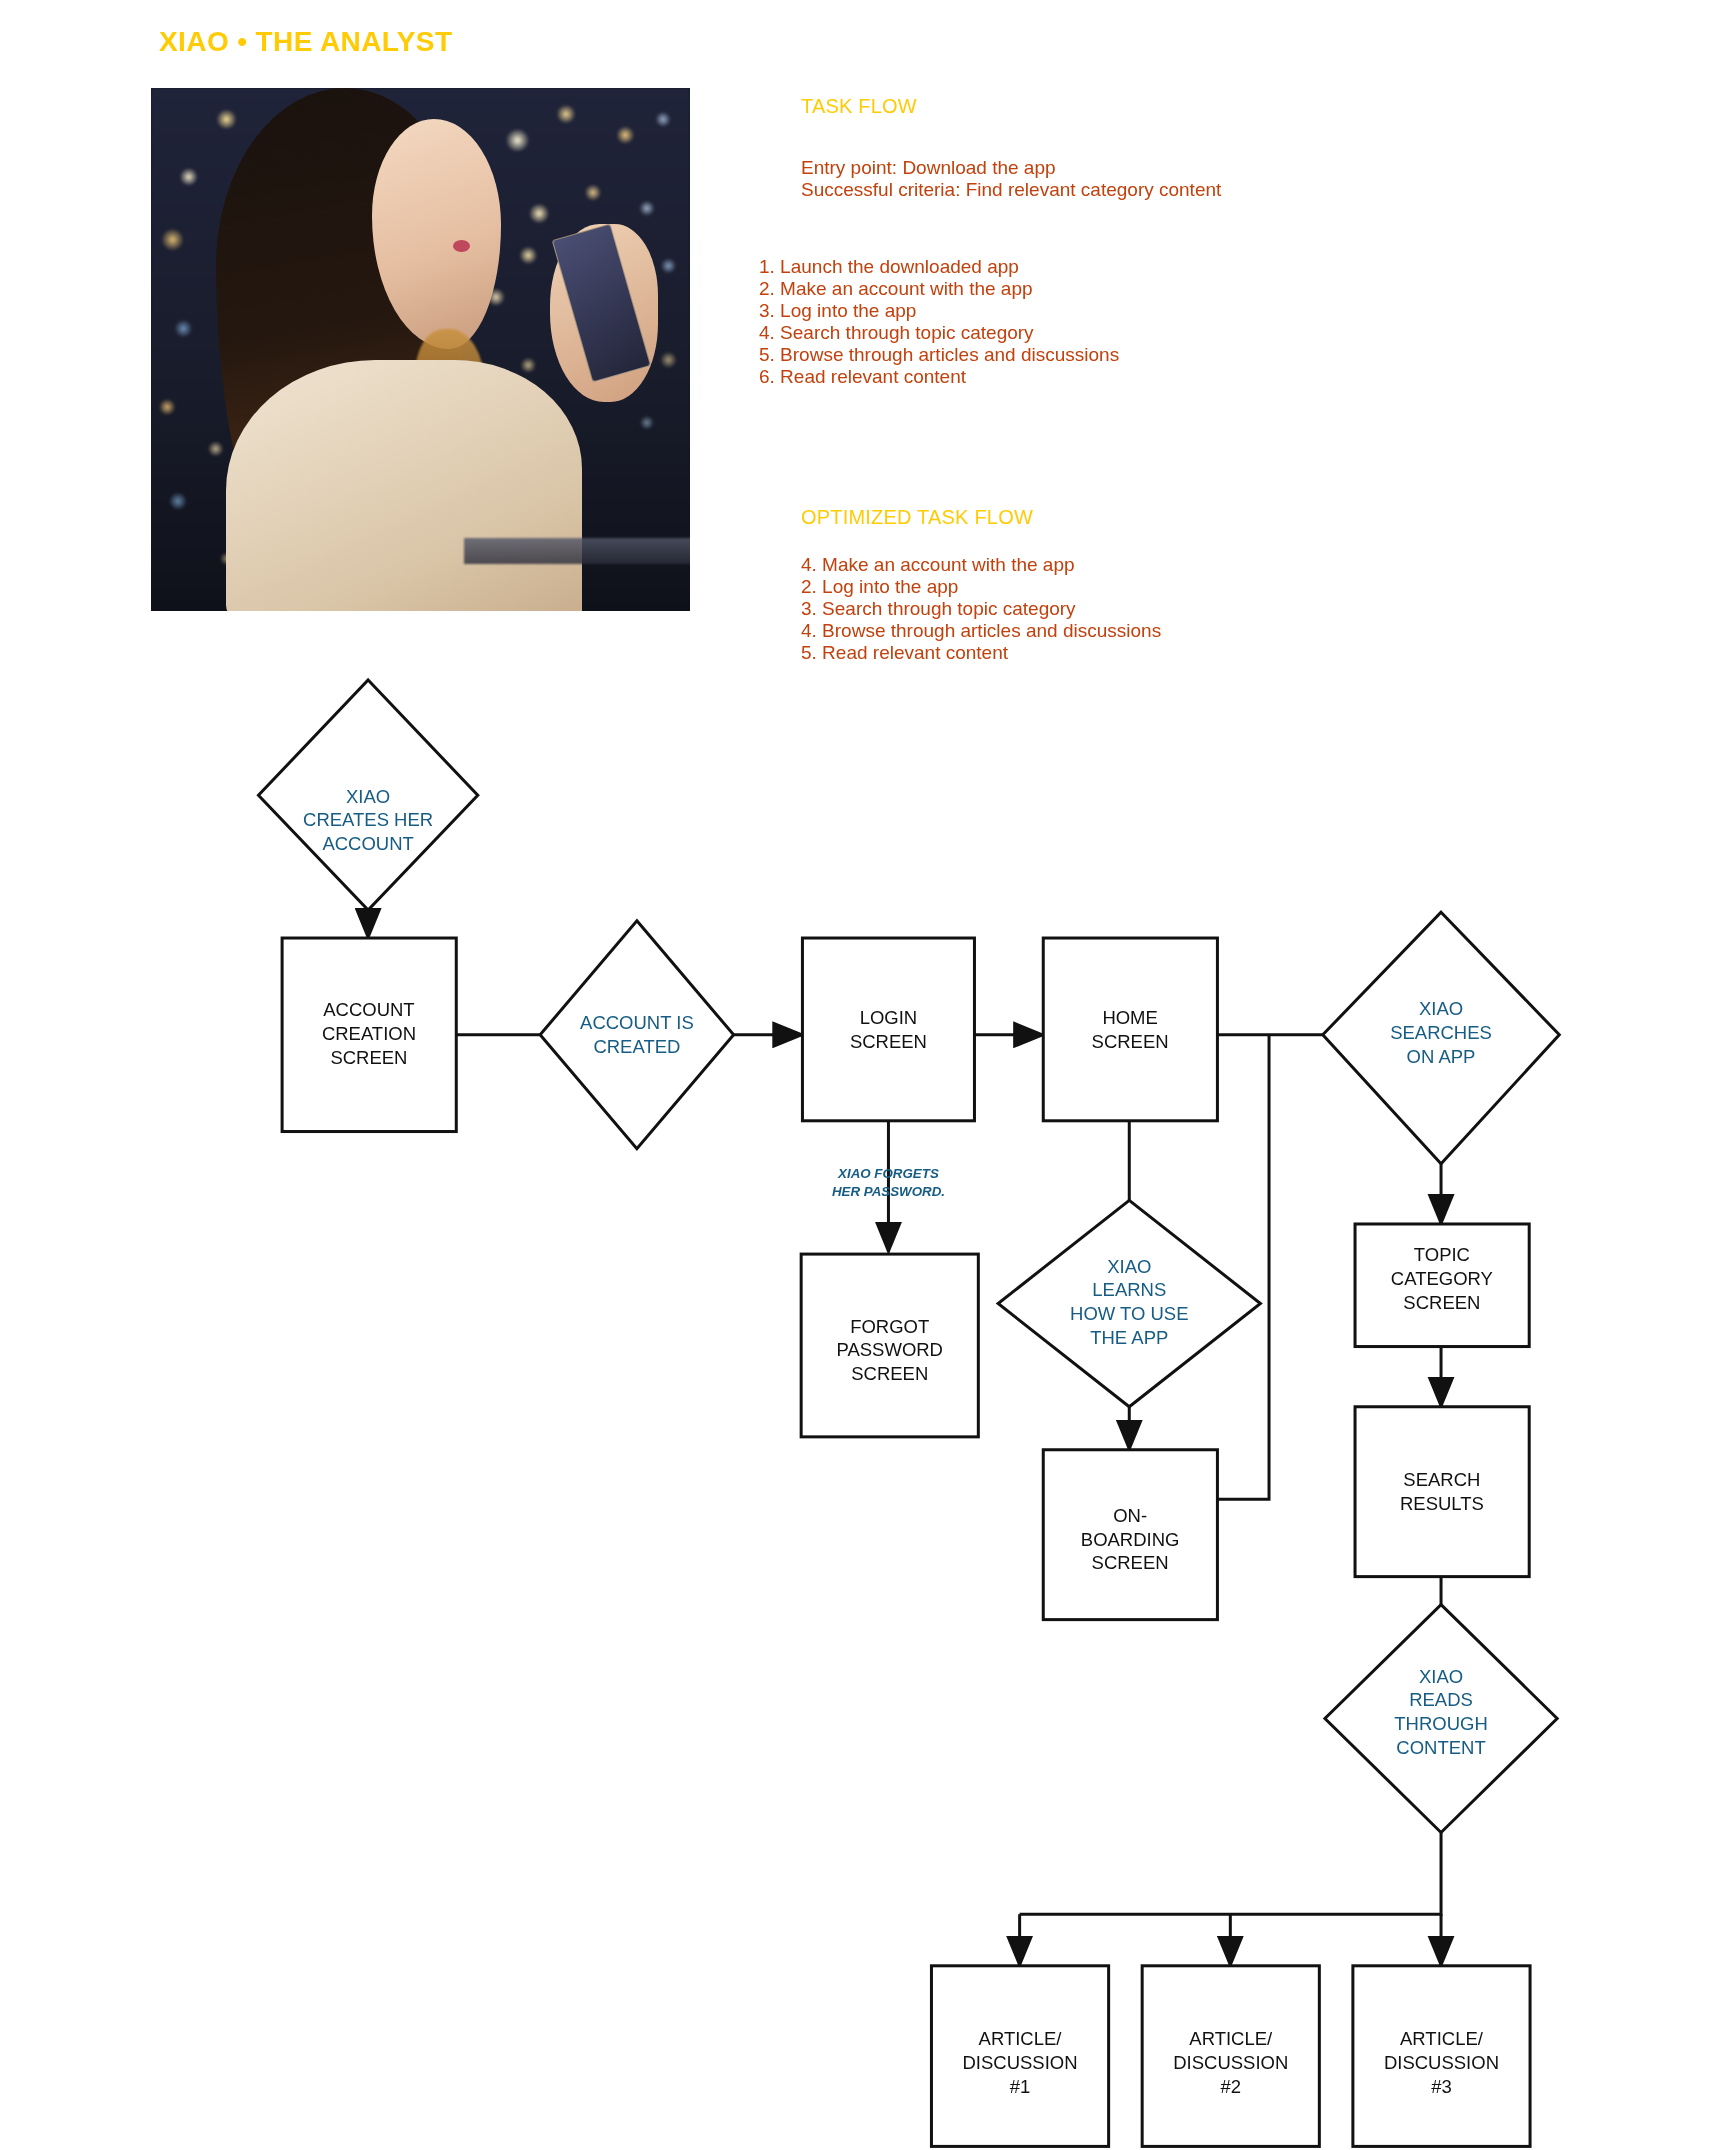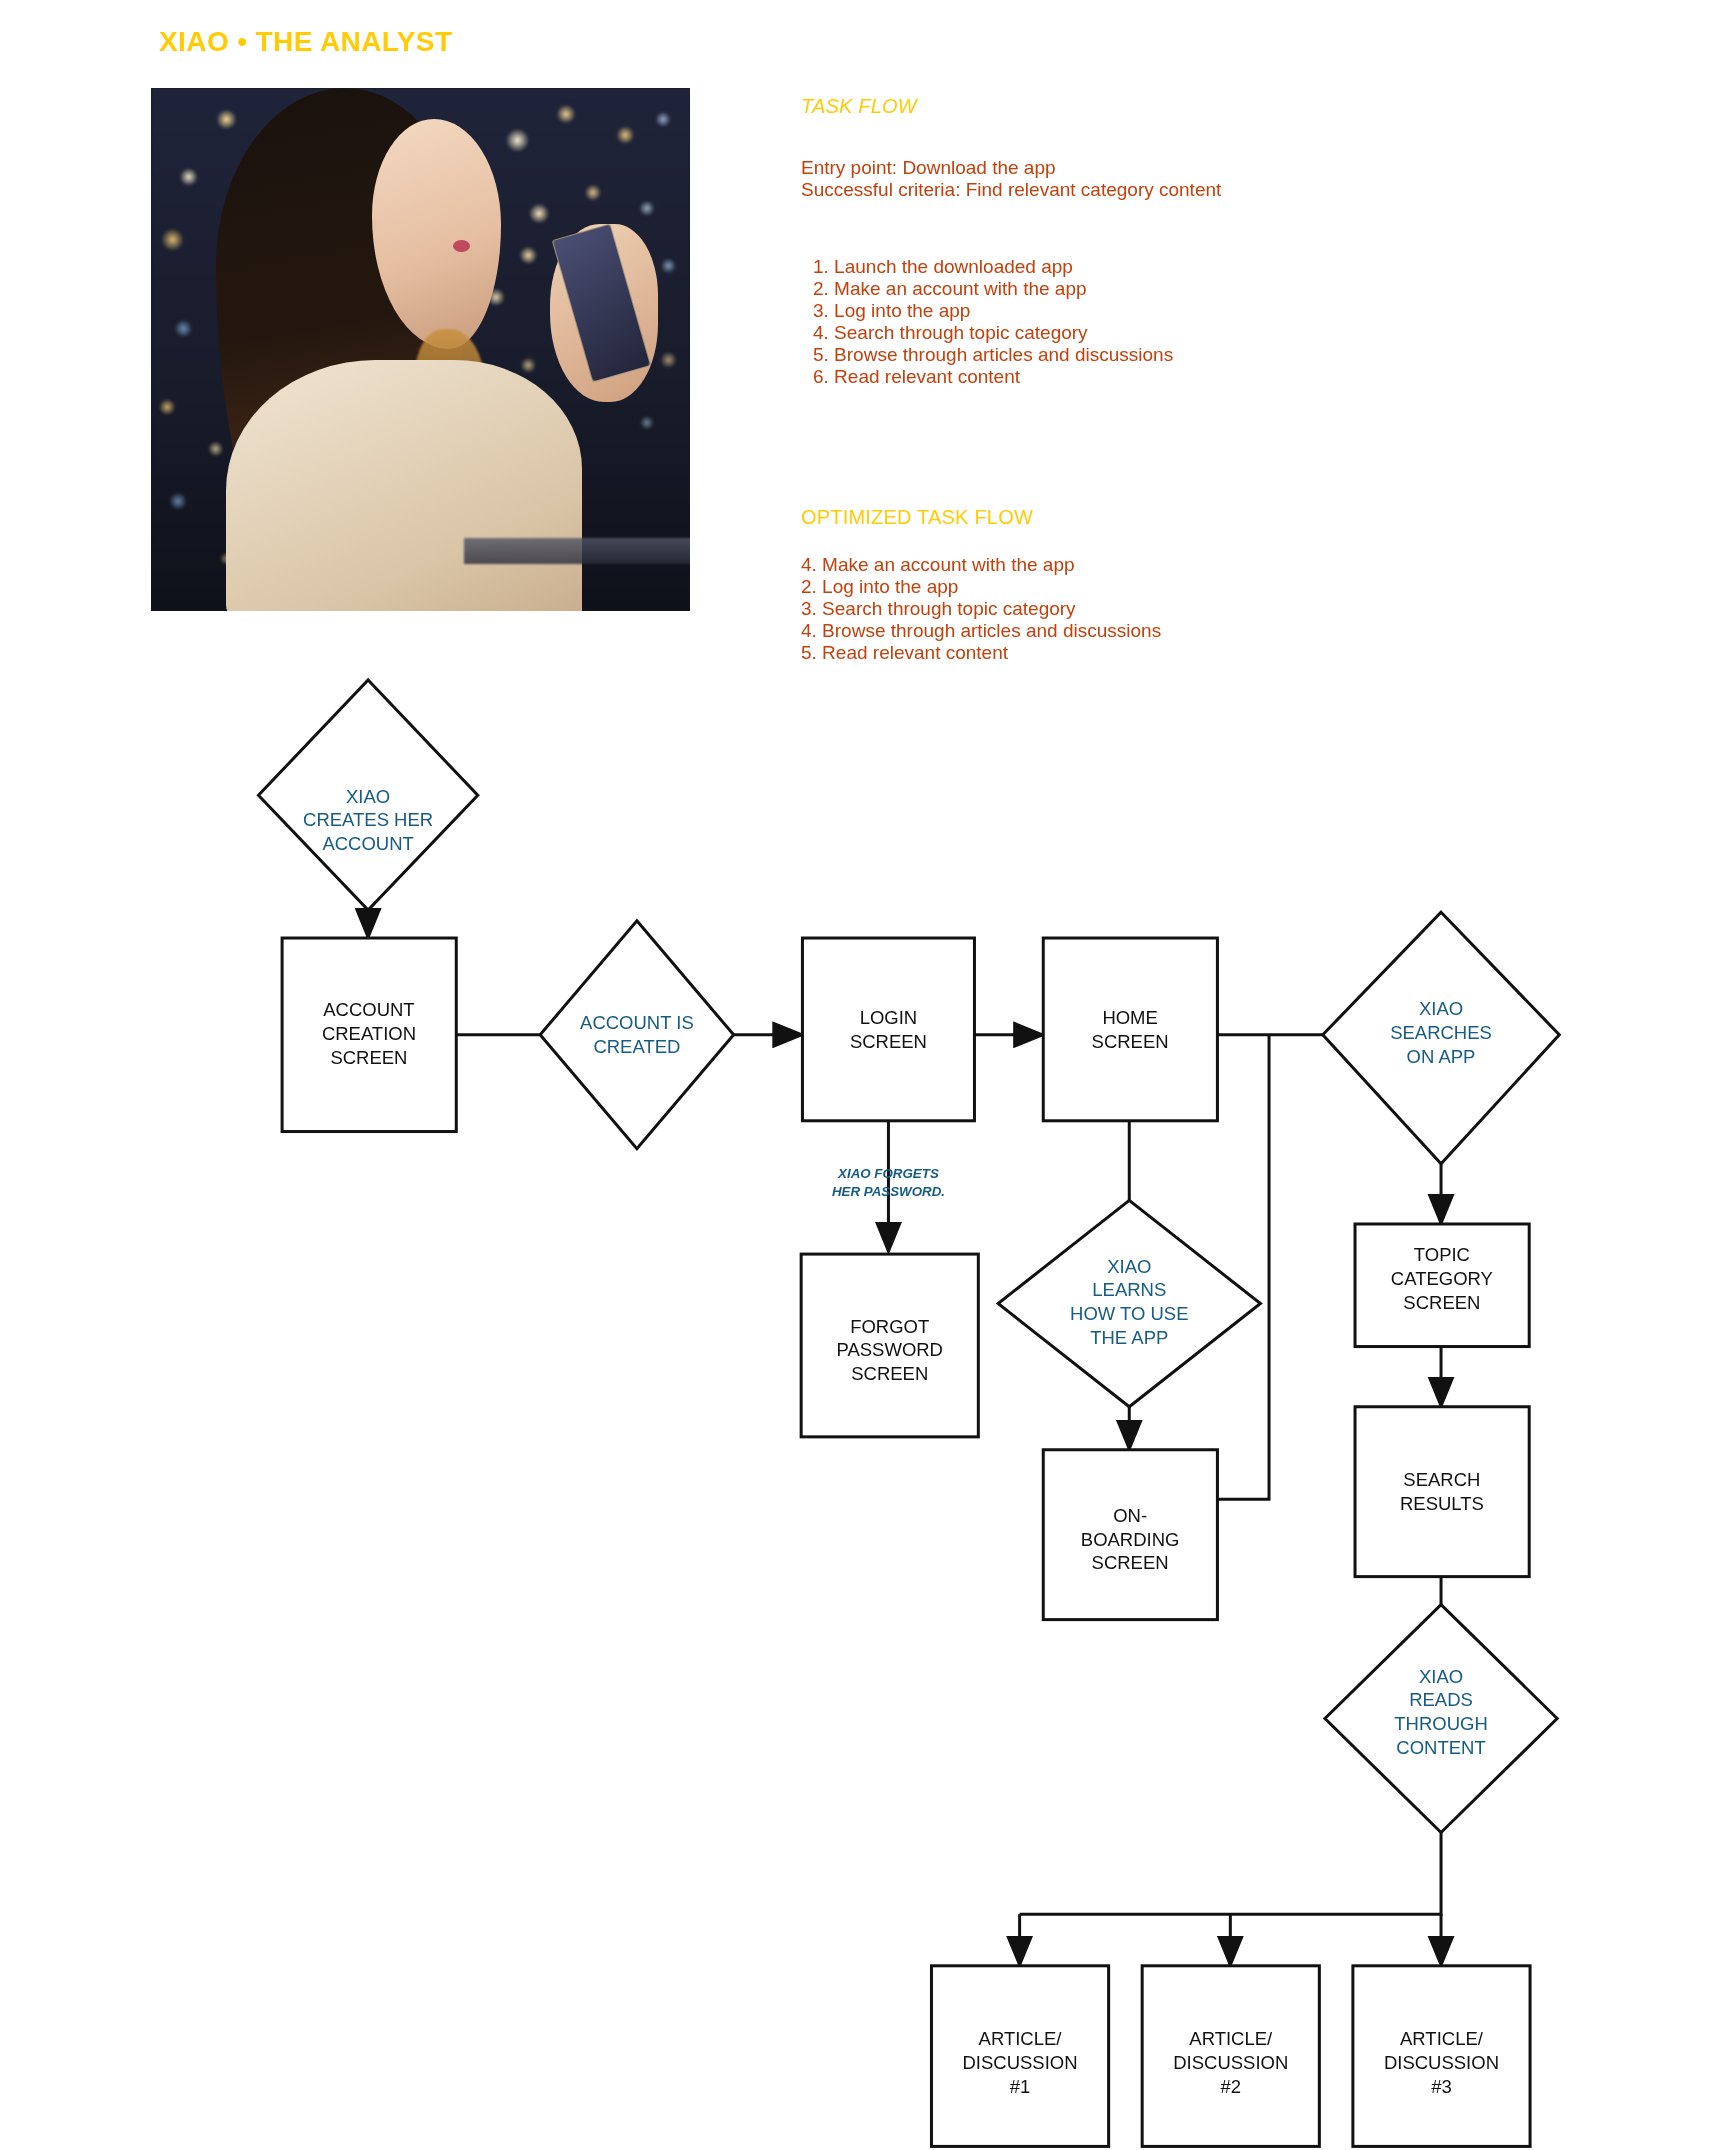--- a/index.html
+++ b/index.html
@@ -108,23 +108,23 @@
   .sec-head{
     position:absolute;color:#FFCB05;font-size:20px;font-weight:normal;
     letter-spacing:0.2px;white-space:nowrap;
   }
   .body-block{
     position:absolute;color:#c2410c;font-size:19px;line-height:1.16;
     white-space:nowrap;
   }
   .body-block div{margin:0;padding:0;}
 
-  #taskflow-head{left:801px;top:95px;font-style:italic;}
+  #taskflow-head{left:801px;top:95px;}
   #taskflow-intro{left:801px;top:157px;}
-  #taskflow-steps{left:813px;top:256px;}
+  #taskflow-steps{left:759px;top:256px;}
   #optflow-head{left:801px;top:494px;margin-top:12px;}
   #optflow-steps{left:801px;top:554px;}
 
   
   #flowchart{position:absolute;left:0;top:637px;width:1721px;height:1515px;}
   #flowchart svg{display:block;width:1721px;height:1515px;}
   .node-box{fill:#ffffff;stroke:#111111;stroke-width:7;}
   .node-dia{fill:#ffffff;stroke:#111111;stroke-width:7;}
   .conn{stroke:#111111;stroke-width:7;fill:none;}
   .lbl-black{fill:#111111;font-family:"Liberation Sans",sans-serif;font-size:43px;text-anchor:middle;}

